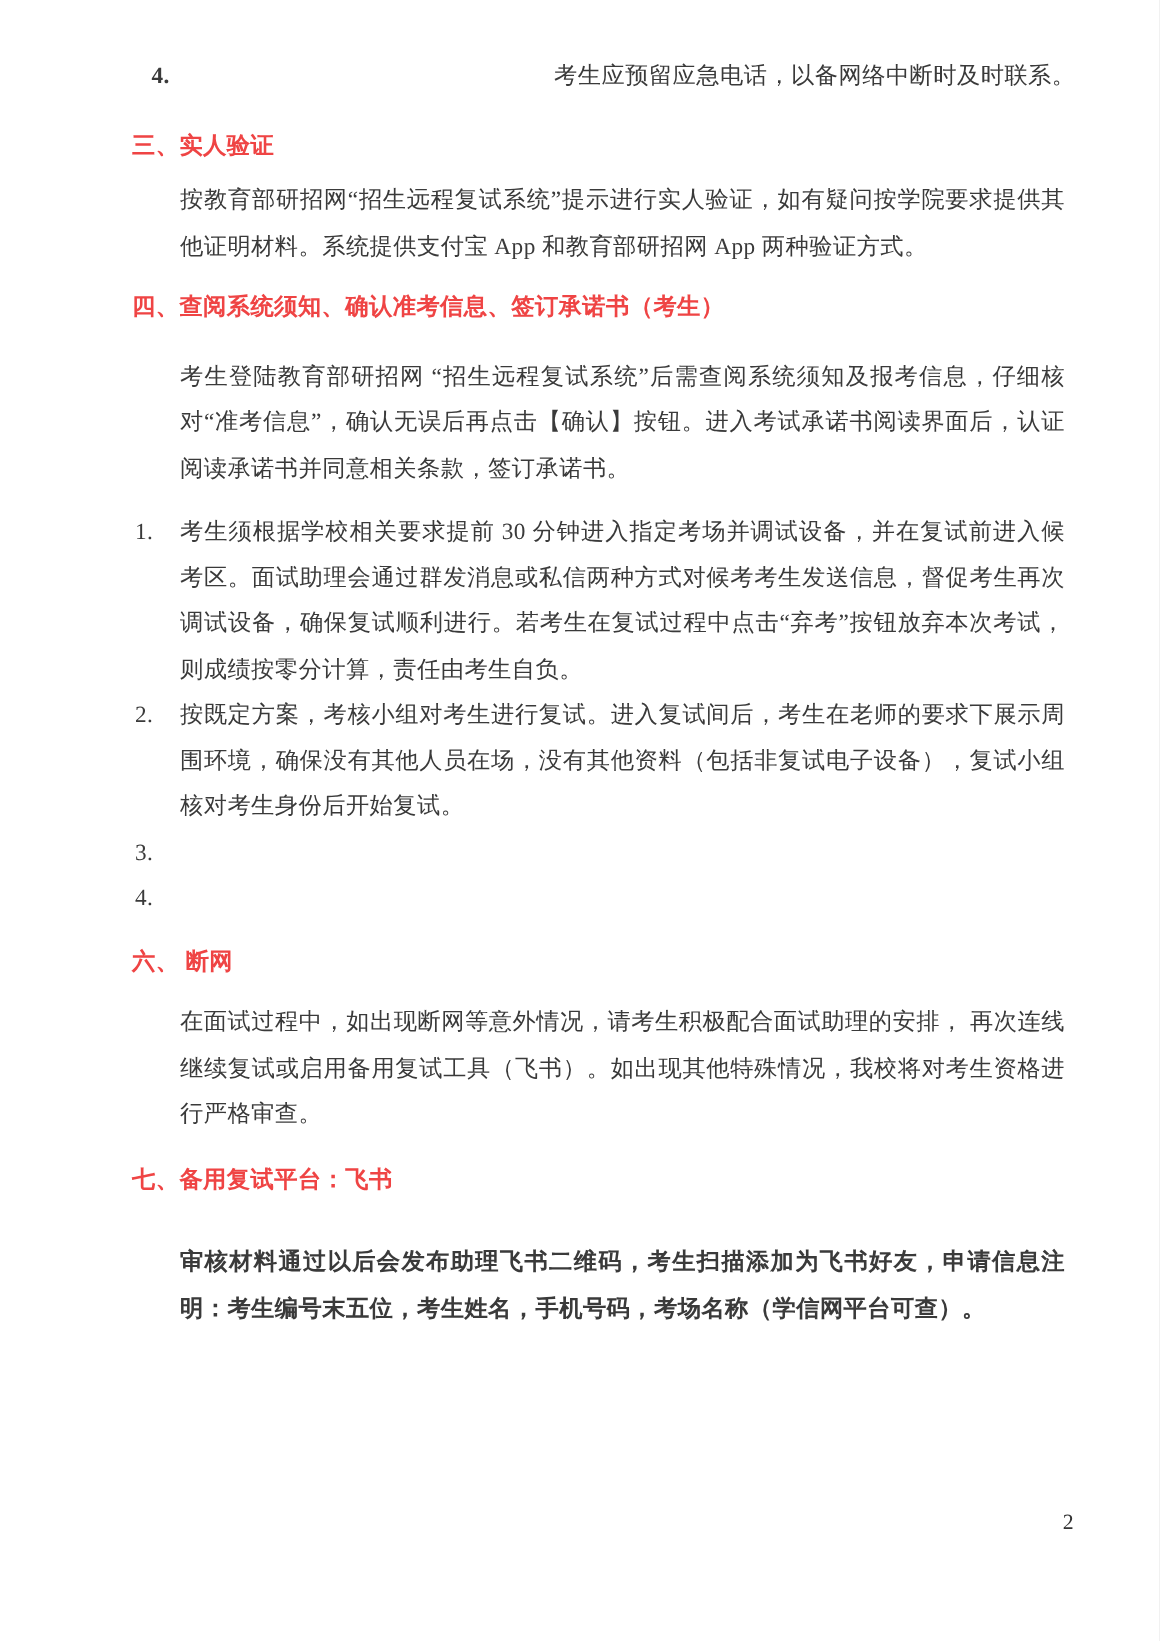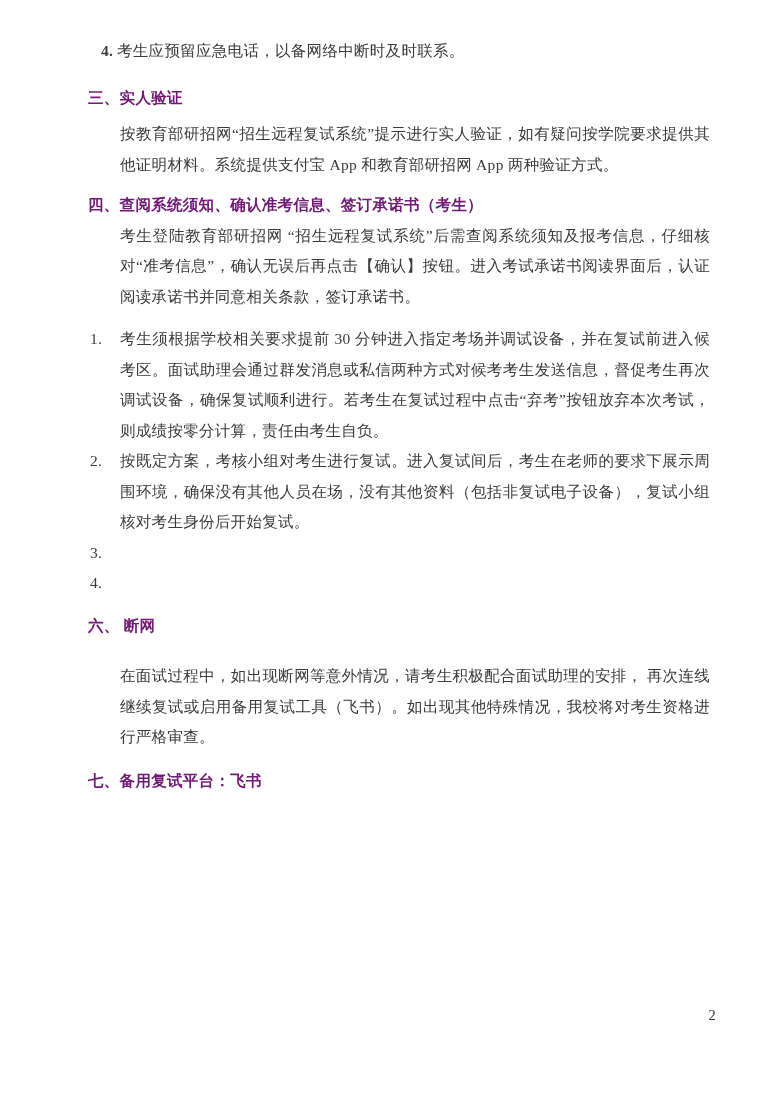--- a/index.html
+++ b/index.html
@@ -26,25 +26,26 @@
     display: flex;
     margin-left: 101px;
   }
   .cont-item .marker {
     width: 16px;
     flex: 0 0 auto;
     font-weight: bold;
   }
   .cont-item .txt {
     width: 600px;
+    text-align: right;
   }
   .sec-heading {
     margin: 0 0 0 88px;
     font-weight: bold;
-    color: #701a75;
+    color: #ef4444;
     font-size: 15.5px;
     line-height: 30.5px;
   }
   .para {
     margin: 0 0 0 120px;
     width: 590px;
     text-align: justify;
   }
   .para.bold-body {
     font-weight: bold;
@@ -62,25 +63,25 @@
     width: 30px;
     flex: 0 0 auto;
   }
   .num-item .txt {
     width: 590px;
     text-align: justify;
   }
   .sec-verification { margin-top: 16px; }
   .sec-verification .sec-heading { margin-bottom: 6px; }
   .sec-confirm { margin-top: 10px; }
-  .sec-confirm .sec-heading { margin-bottom: 0; }
+  .sec-confirm .sec-heading { margin-bottom: 16px; }
   .sec-retest { margin-top: 12px; }
   .sec-retest .sec-heading { margin-bottom: 0; }
   .sec-disconnect { margin-top: 12px; }
-  .sec-disconnect .sec-heading { margin-bottom: 20px; }
+  .sec-disconnect .sec-heading { margin-bottom: 10px; }
   .sec-backup { margin-top: 13px; }
   .sec-backup .sec-heading { margin-bottom: 25px; }
   .page-number {
     position: absolute;
     top: 1004px;
     right: 57px;
     font-size: 14.5px;
     line-height: 22px;
     color: #333333;
   }
@@ -124,17 +125,18 @@
     </div>
   </div>
 
   <div class="sec sec-disconnect">
     <h2 class="sec-heading">六、 断网</h2>
     <p class="para">在面试过程中，如出现断网等意外情况，请考生积极配合面试助理的安排， 再次连线继续复试或启用备用复试工具（飞书）。如出现其他特殊情况，我校将对考生资格进行严格审查。</p>
   </div>
 
   <div class="sec sec-backup">
     <h2 class="sec-heading">七、备用复试平台：飞书</h2>
+    <p class="para bold-body">审核材料通过以后会发布助理飞书二维码，考生扫描添加为飞书好友，申请信息注明：考生编号末五位，考生姓名，手机号码，考场名称（学信网平台可查）。</p>
   </div>
 
   <div class="page-number">2</div>
 
 </div>
 
 </body></html>

